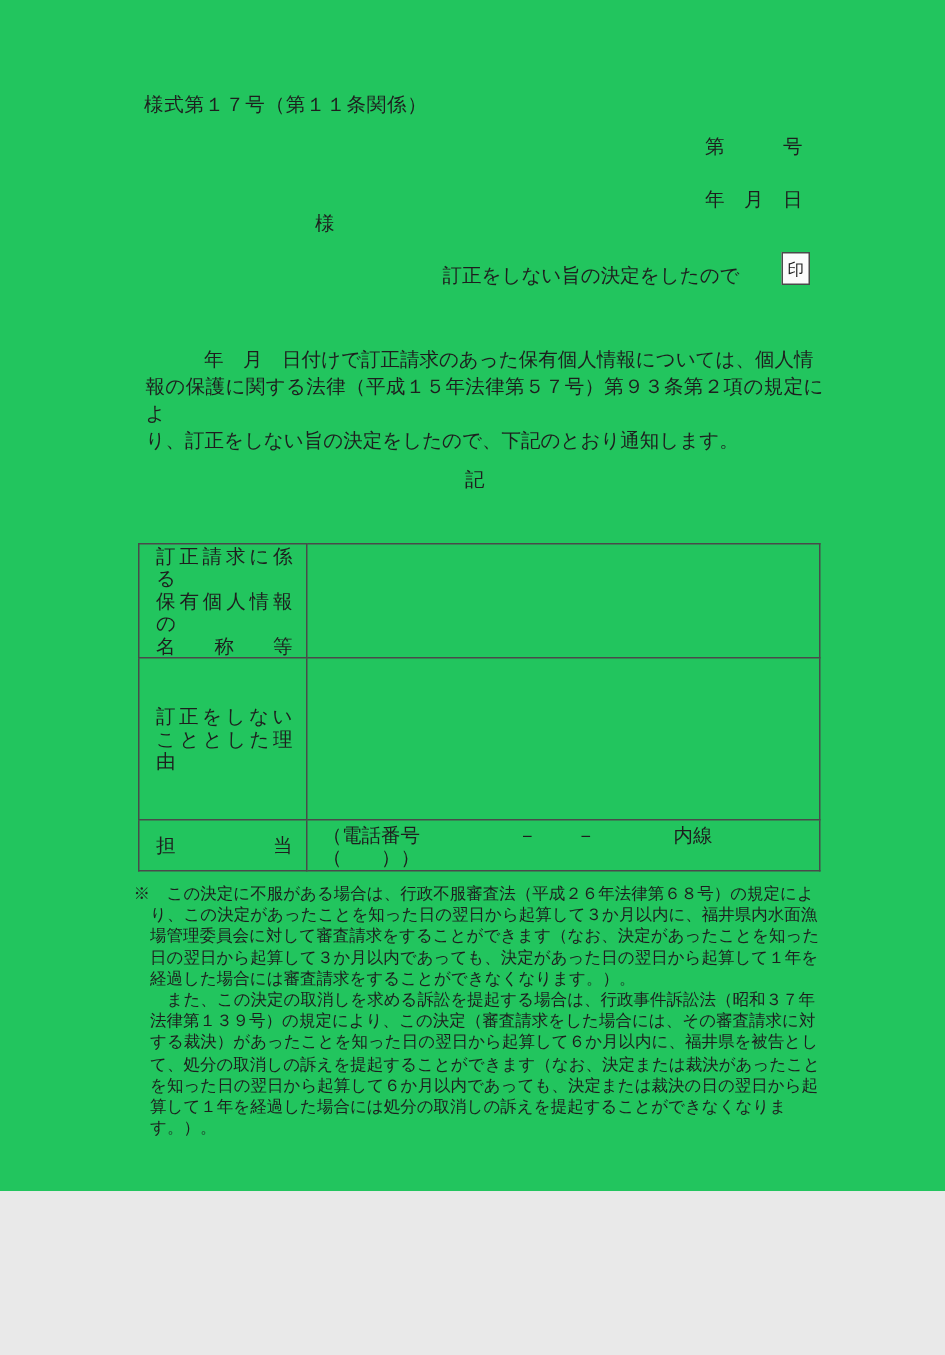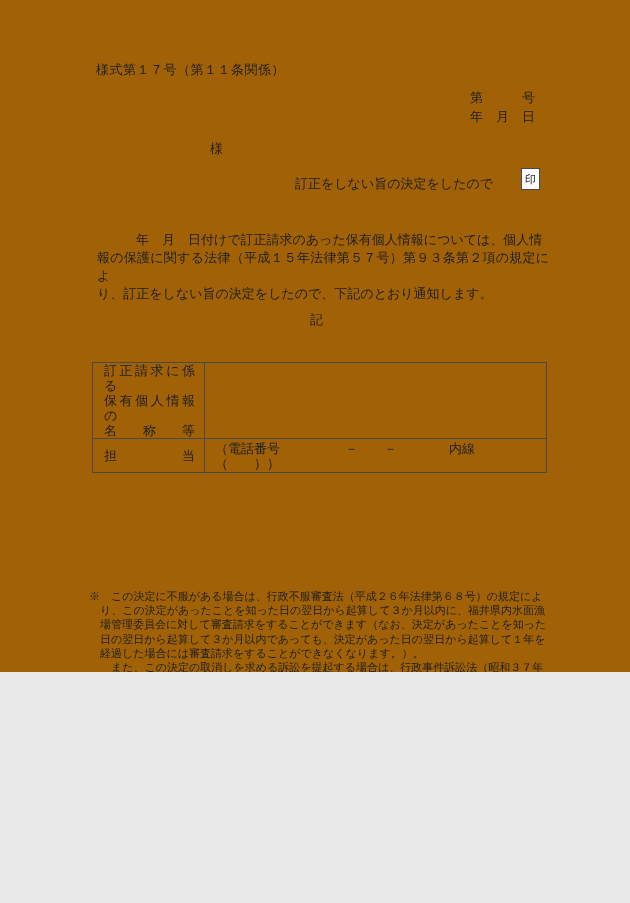--- a/index.html
+++ b/index.html
@@ -3,34 +3,34 @@
 <meta charset="utf-8">
 <style>
   html, body {
     margin: 0;
     padding: 0;
     background: #e9e9e9;
   }
   .page {
     position: relative;
     width: 630px;
-    height: 672px;
+    height: 794px;
     margin: 0 auto;
-    background: #a16207;
+    background: #22c55e;
     color: #1e1e1e;
     font-family: "Liberation Serif", "DejaVu Serif", serif;
     font-size: 13px;
     overflow: hidden;
   }
   .abs { position: absolute; }
   .prewrap { white-space: pre-line; }
 
   .form-number { left: 96px; top: 61px; letter-spacing: 0.5px; }
   .doc-number  { left: 470px; top: 89px; }
-  .date-line   { left: 470px; top: 108px; }
+  .date-line   { left: 470px; top: 124px; }
   .addressee   { left: 210px; top: 140px; }
   .sender      { left: 295px; top: 175px; }
 
   .seal-box {
     left: 521px; top: 168px;
     width: 17px; height: 20px;
     border: 1px solid #4a4a4a;
     display: flex; align-items: center; justify-content: center;
     font-size: 11px;
     background: #fbfbfb;
@@ -116,20 +116,29 @@
         <tr class="r1">
       <td class="label-cell">
         <div class="label-inner">訂正請求に係る
 保有個人情報の
 名　　称　　等</div>
       </td>
       <td class="value-cell">
         <div class="value-inner"></div>
       </td>
     </tr>
+    <tr class="r2">
+      <td class="label-cell">
+        <div class="label-inner">訂正をしない
+こととした理由</div>
+      </td>
+      <td class="value-cell">
+        <div class="value-inner"></div>
+      </td>
+    </tr>
     <tr class="r3">
       <td class="label-cell">
         <div class="label-inner">担　　　　当</div>
       </td>
       <td class="value-cell">
         <div class="value-inner">（電話番号　　　　　－　　－　　　　内線（　　））</div>
       </td>
     </tr>
   </tbody>
     </table>

